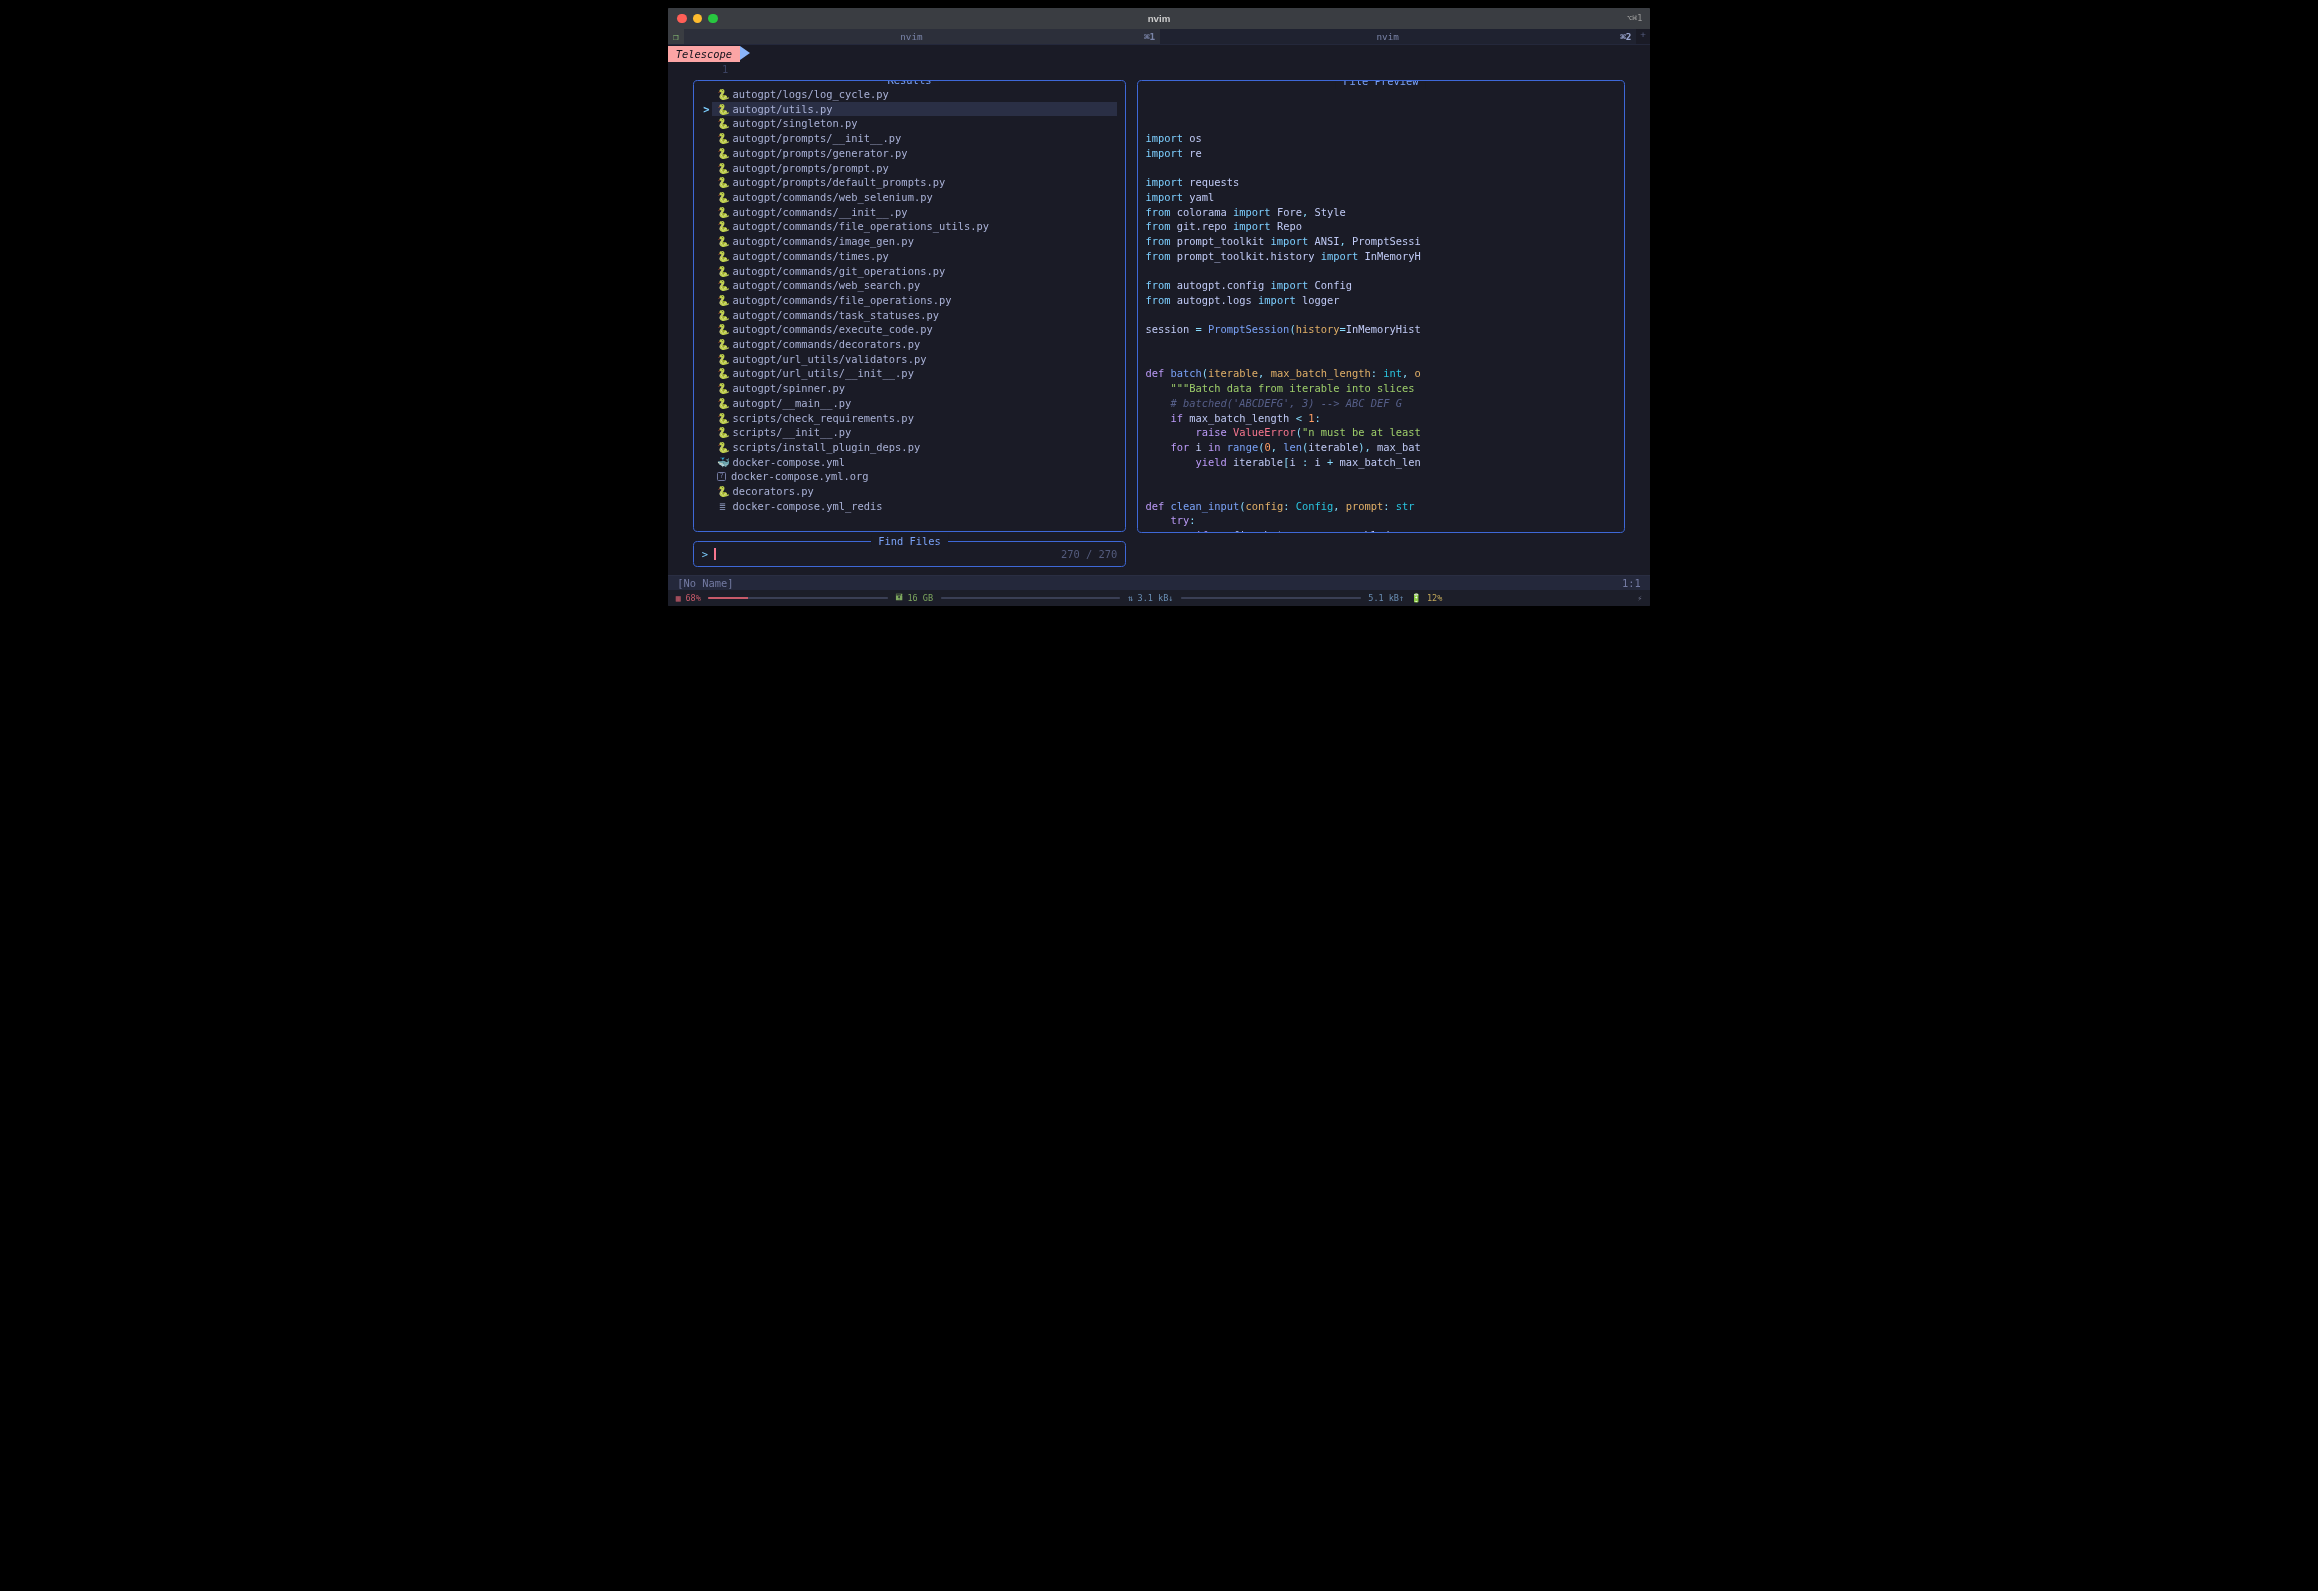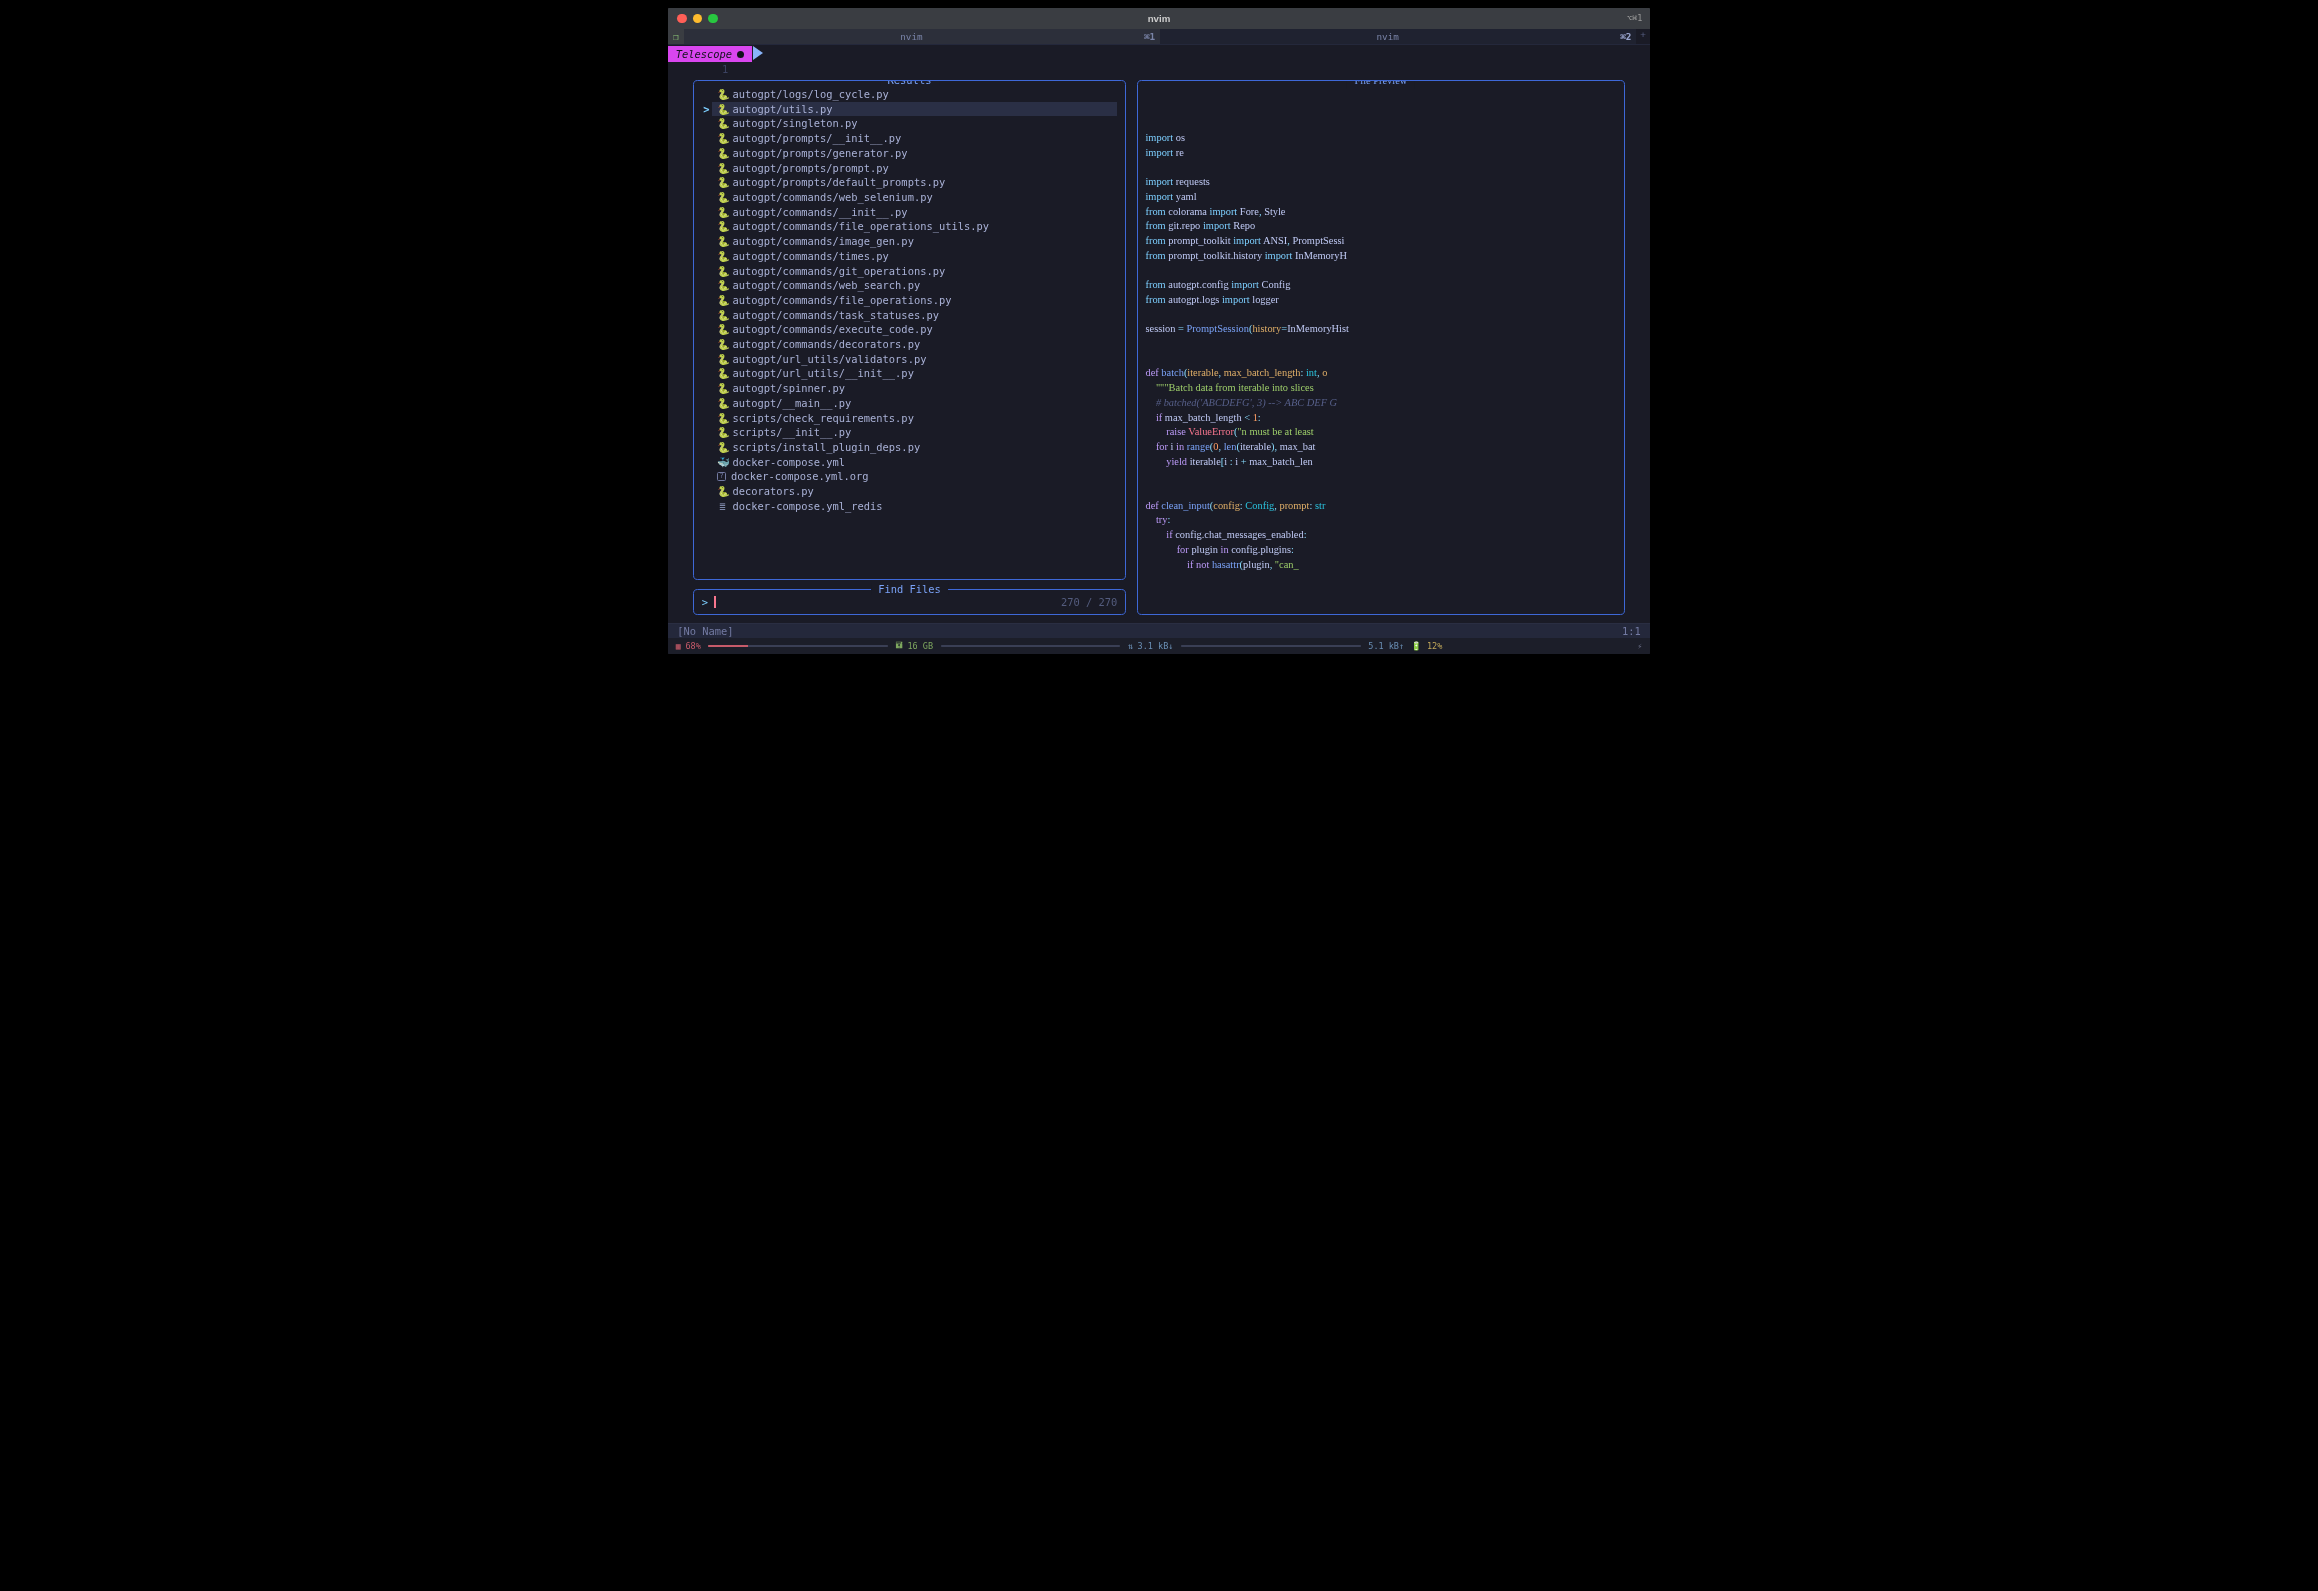--- a/index.html
+++ b/index.html
@@ -47,28 +47,29 @@
   .tmux-left { width:15.5px; background:#3a3d42; color:#8fc97a; display:flex;align-items:center;justify-content:center;font-weight:bold;}
   .tmux-tab { flex:1; display:flex; align-items:center; background:#2c2f3a; }
   .tmux-tab.alt { background:#1f2230;}
   .tmux-tab-name { flex:1; text-align:center; color:#7a84a8;}
   .tmux-tab-num { padding:0 4.6px; color:#7a84a8; font-weight:bold;}
   .tmux-tab.alt .tmux-tab-num { color:#9aa5ce;}
   .tmux-plus { width:14px; text-align:center; color:#545c7e;}
   
   .buffer-row { height:17px; background:#1a1b26; display:flex; align-items:flex-end;}
   .buffer-tab {
-    background:#d946ef;
+    background:#fca5a5;
     color:#11121a;
     padding:1.5px 7.7px 1.5px 7.7px;
     font-style:italic;
     font-weight:500;
     position:relative;
     display:flex; align-items:center; gap:5.4px;
     height:15.5px;
+    flex-direction:column;
   }
   .buffer-tab::after{
     content:"";
     position:absolute; right:-10.8px; top:0;
     border-top:7.7px solid transparent;
     border-bottom:7.7px solid transparent;
     border-left:10.8px solid #89b4fa;
   }
   .buffer-dot { width:7px;height:7px;border-radius:50%;background:#11121a;display:inline-block;}
   .gutter-row { color:#3b4261; padding:1.5px 0 4.6px 54px;}
@@ -124,21 +125,21 @@
   .ficon.yml { color:#519aba;}
   .ficon.q { color:#737aa2; border:0.8px solid #737aa2; font-size:7px; line-height:7.7px; height:9.3px;width:9.3px; border-radius:1.5px; display:inline-flex;align-items:center;justify-content:center;}
   .ficon.txt { color:#9aa5ce;}
   .fname { color:#a9b1d6;text-align:center;}
   
   .prompt-panel { height:26px; padding:3.1px 7.7px; display:flex; align-items:center;}
   .prompt-caret { color:#7dcfff; margin-right:6.2px;}
   .prompt-cursor { width:1.5px; height:11.6px; background:#f7768e; display:inline-block;}
   .prompt-count { margin-left:auto; color:#545c7e;}
   
-  .preview { height: 535px; overflow:hidden; line-height:14.7px; white-space:pre; font-size:10.4px;font-family:Liberation Serif, serif;}
+  .preview { height: 453px; overflow:hidden; line-height:14.7px; white-space:pre; font-size:10.4px;}
   .kw { color:#bb9af7;}  
   .kw2 { color:#7dcfff;} 
   .st { color:#9ece6a;}  
   .fn { color:#7aa2f7;}  
   .id { color:#c0caf5;}
   .op { color:#89ddff;}
   .num { color:#ff9e64;}
   .par { color:#e0af68;} 
   .cm { color:#565f89; font-style:italic;}
   .ty { color:#2ac3de;}

